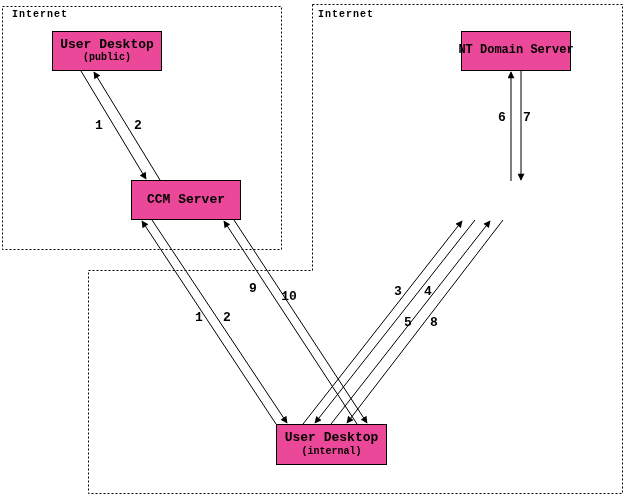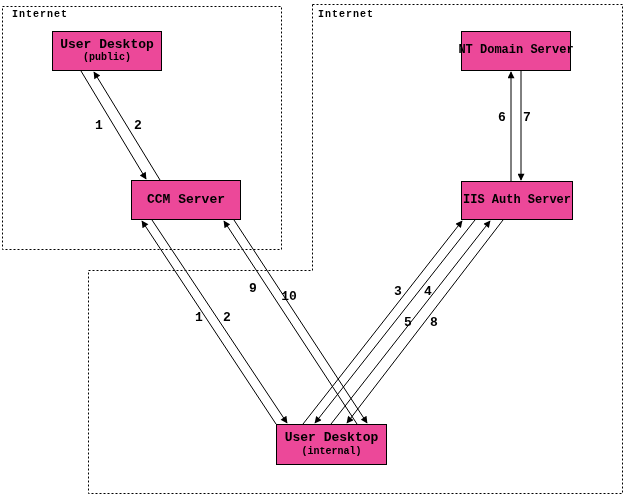--- a/index.html
+++ b/index.html
@@ -108,23 +108,20 @@
   </div>
 
   <div class="node" id="node-nt-domain-server">
     <span class="title long">NT Domain Server</span>
   </div>
 
   <div class="node" id="node-ccm-server">
     <span class="title">CCM Server</span>
   </div>
 
-  <div class="node" id="node-iis-auth-server">
-    <span class="title long">IIS Auth Server</span>
-  </div>
 
   <div class="node" id="node-user-desktop-internal">
     <span class="title">User Desktop</span>
     <span class="subtitle">(internal)</span>
   </div>
 
   <div class="num" id="lab-i1">1</div>
   <div class="num" id="lab-i2">2</div>
   <div class="num" id="lab-c1">1</div>
   <div class="num" id="lab-c2">2</div>

